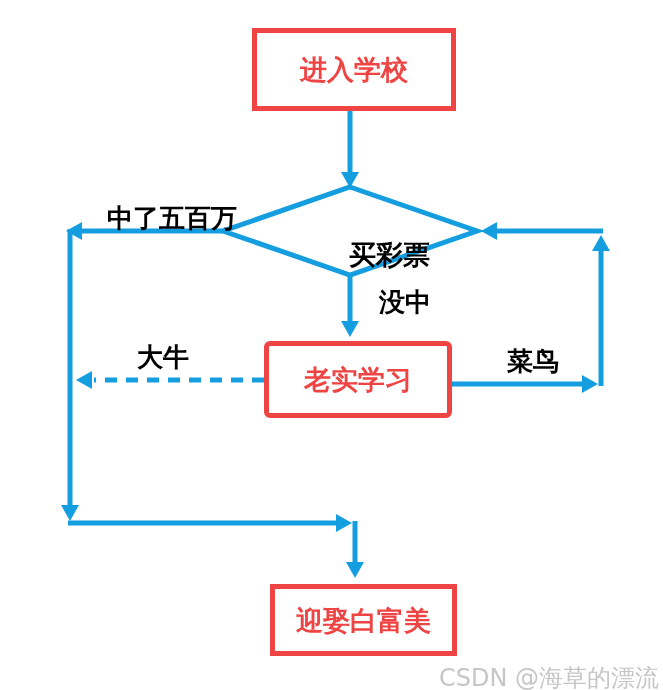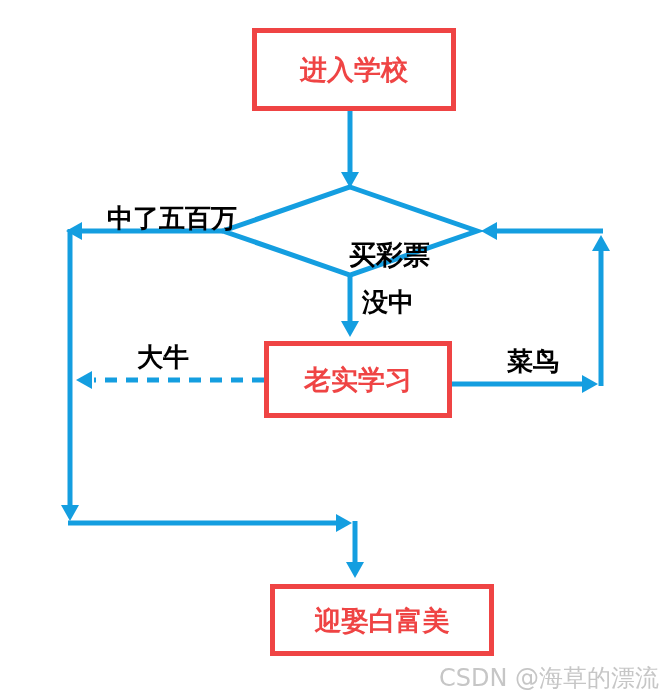--- a/index.html
+++ b/index.html
@@ -24,22 +24,22 @@
     display: flex;
     align-items: center;
     justify-content: center;
     font-weight: bold;
     font-size: 27px;
     color: #ef4444;
     line-height: 1;
     white-space: nowrap;
   }
   .node-start { left: 252px; top: 28px;  width: 204px; height: 83px; }
-  .node-study { left: 264px; top: 341px; width: 188px; height: 77px; }
-  .node-marry { left: 270px; top: 584px; width: 224px; height: 72px; }
+  .node-study { left: 264px; top: 341px; width: 188px; height: 77px; border-radius: 6px; }
+  .node-marry { left: 270px; top: 584px; width: 187px; height: 72px; }
   .diamond-label {
     position: absolute;
     left: 270px; top: 216px;
     width: 160px;
     text-align: right;
     font-weight: bold;
     font-size: 27px;
     color: #000000;
     line-height: 1;
     white-space: nowrap;
@@ -47,21 +47,21 @@
   }
   .edge-label {
     position: absolute;
     font-weight: bold;
     font-size: 26px;
     color: #000000;
     line-height: 1;
     white-space: nowrap;
   }
   .label-won    { left: 77px;  top: 205px; width: 160px; text-align: right; }
-  .label-lost   { left: 362px; top: 289px; }
+  .label-lost   { left: 379px; top: 289px; }
   .label-expert { left: 113px; top: 344px; width: 100px; text-align: center; }
   .label-newbie { left: 483px; top: 348px; width: 100px; text-align: center; }
   .watermark {
     position: absolute;
     right: 4px; top: 662px;
     font-size: 24px;
     font-weight: normal;
     color: #c6c6c6;
     text-shadow: 1px 1px 0 #ffffff;
     white-space: nowrap;

